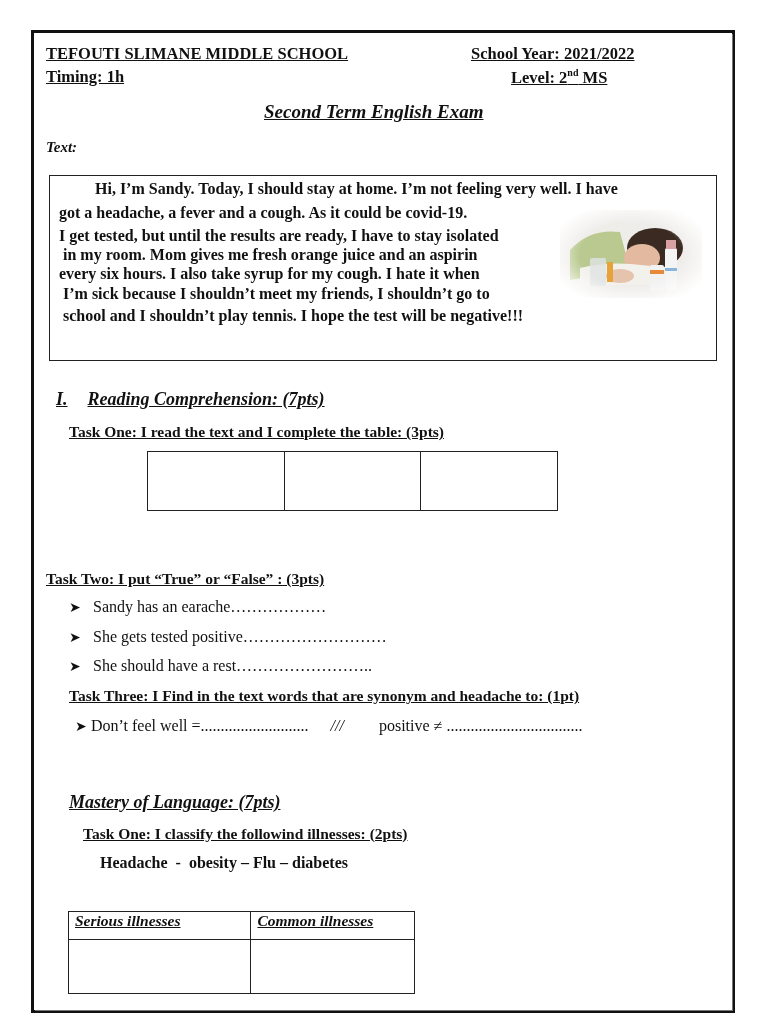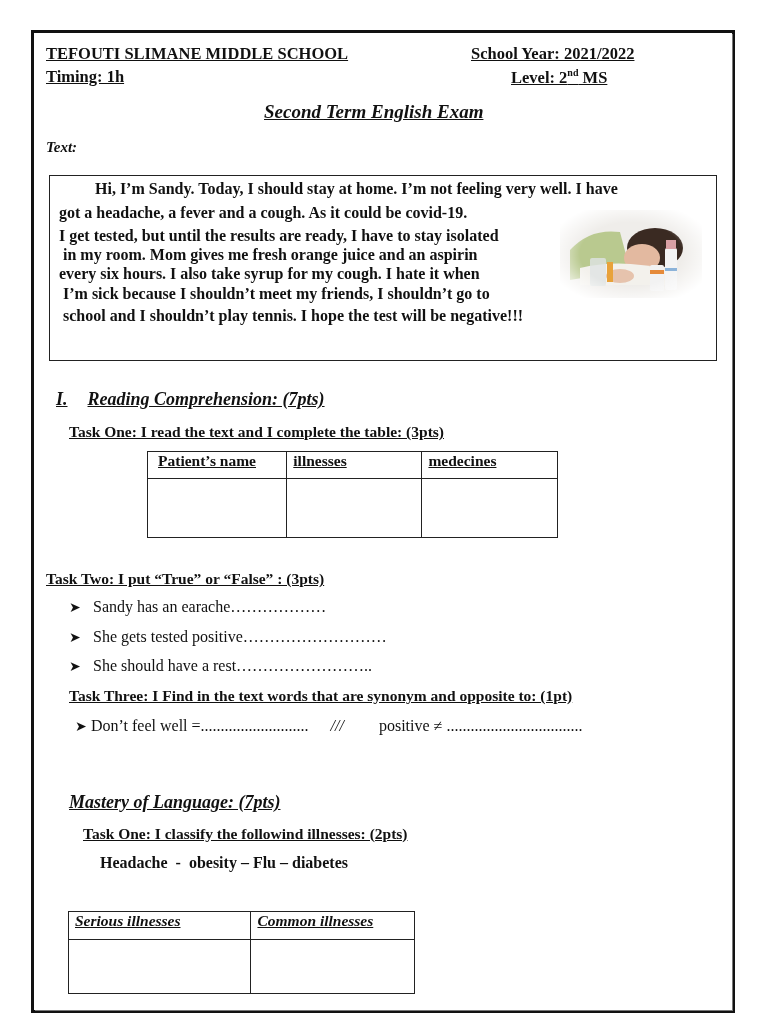--- a/index.html
+++ b/index.html
@@ -74,40 +74,35 @@
     <rect x="0" y="0" width="142" height="88" fill="url(#fade)"></rect>
   </svg>
 </div>
 
 <div class="abs section" style="left:56px;top:389px;"><span>I.</span><span style="display:inline-block;width:20px;"></span><span>Reading Comprehension: (7pts)</span></div>
 
 <div class="abs task" style="left:69px;top:423px;">Task One: I read the text and I complete the table: (3pts)</div>
 
 <table class="grid" style="left:147px;top:451px;width:411px;">
   <tbody>
-      <tr style="height:27px;">
-    <td style="width:124px;padding-left:10px;">Patient’s name</td>
-    <td style="width:124px;">illnesses</td>
-    <td style="width:124px;">medecines</td>
-  </tr>
   <tr style="height:59px;">
     <td></td>
     <td></td>
     <td></td>
   </tr>
 </tbody>
   </table>
 
 <div class="abs task" style="left:46px;top:570px;">Task Two: I put “True” or “False” : (3pts)</div>
 
 <div class="abs item" style="left:69px;top:598px;"><span class="arrow">➤</span><span>Sandy has an earache………………</span></div>
 <div class="abs item" style="left:69px;top:628px;"><span class="arrow">➤</span><span>She gets tested positive………………………</span></div>
 <div class="abs item" style="left:69px;top:657px;"><span class="arrow">➤</span><span>She should have a rest……………………..</span></div>
 
-<div class="abs task" style="left:69px;top:687px;">Task Three: I Find in the text words that are synonym and opposite to: (1pt)</div>
+<div class="abs task" style="left:69px;top:687px;">Task Three: I Find in the text words that are synonym and headache to: (1pt)</div>
 <div class="abs item" style="left:75px;top:717px;"><span class="arrow" style="width:16px;">➤</span><span>Don’t feel well =...........................</span><span style="display:inline-block;width:22px;"></span><span class="i">///</span><span style="display:inline-block;width:35px;"></span><span>positive ≠ ..................................</span></div>
 
 <div class="abs section" style="left:69px;top:792px;">Mastery of Language: (7pts)</div>
 <div class="abs task" style="left:69px;top:825px;margin-left:14px;">Task One: I classify the followind illnesses: (2pts)</div>
 <div class="abs b" style="left:100px;top:854px;font-size:16px;white-space:pre;">Headache  -  obesity – Flu – diabetes</div>
 
 <table class="grid" style="left:68px;top:911px;width:347px;">
   <tbody>
       <tr style="height:28px;font-style:italic;">
     <td style="width:170px;">Serious illnesses</td>

